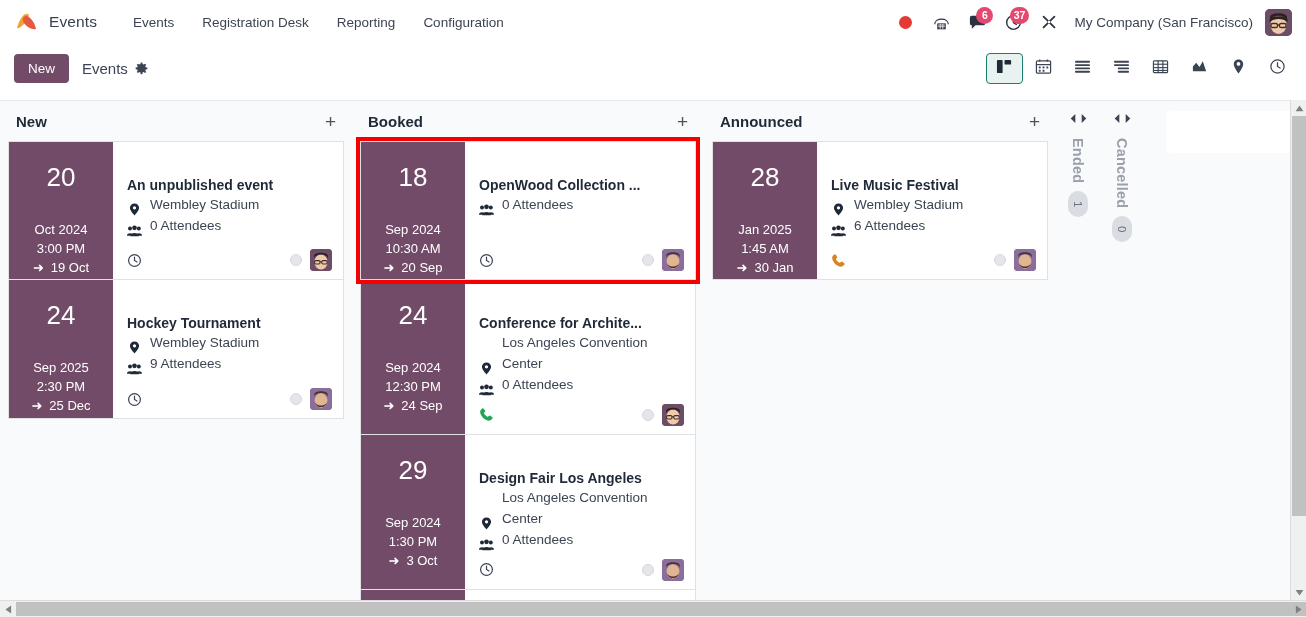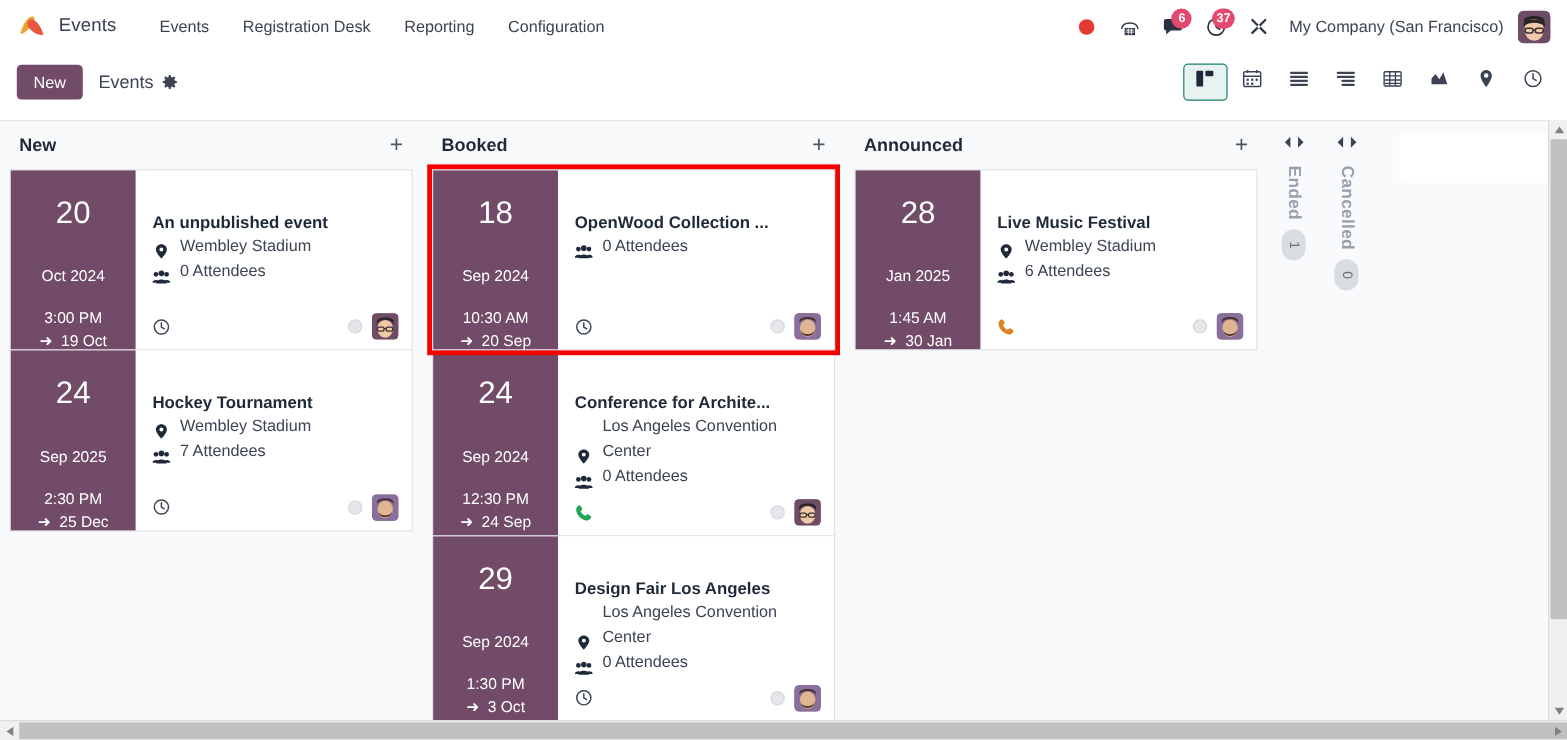--- a/index.html
+++ b/index.html
@@ -164,21 +164,21 @@
   .kcard + .kcard { border-top: none; }
   .kcard-date {
     width: 104px; flex: 0 0 104px;
     background: #714B67; color: #ffffff;
     display: flex; flex-direction: column;
     align-items: center; justify-content: flex-start;
     padding-top: 22px;
   }
   .kd-day { font-size: 26px; font-weight: 300; line-height: 1.05; }
   .kd-month { font-size: 13px; margin-top: 31px; }
-  .kd-time { font-size: 13px; margin-top: 20px; }
+  .kd-time { font-size: 13px; margin-top: 4px; }
   .kd-end {
     font-size: 13px; margin-top: 4px;
     display: flex; align-items: center; gap: 7px;
   }
   .kcard-body {
     flex: 1; padding: 15px 11px 8px 14px;
     display: flex; flex-direction: column; min-width: 0;
   }
   .kc-title {
     font-size: 14px; font-weight: 700; color: #1f2937;
@@ -558,21 +558,21 @@
             <span class="ic">
               <svg width="15" height="12" viewBox="0 0 16 12" fill="#1f2937">
                 <circle cx="3.2" cy="3.4" r="2.1"></circle>
                   <circle cx="12.6" cy="3.4" r="2.1"></circle>
                   <circle cx="8" cy="2.6" r="2.5"></circle>
                 <path d="M0 11 C0 7.6 6.4 7.6 6.4 11 Z"></path>
                   <path d="M9.6 11 C9.6 7.6 16 7.6 16 11 Z"></path>
                 <path d="M3.4 11.6 C3.4 7 12.6 7 12.6 11.6 Z"></path>
               </svg>
             </span>
-            <span>7 Attendees</span>
+            <span>9 Attendees</span>
           </div>
           <div class="kc-footer">
             <span class="kc-activity">
               <svg width="15" height="15" viewBox="0 0 16 16" fill="none" stroke="#3c4453" stroke-width="1.3">
                 <circle cx="8" cy="8" r="6.3"></circle>
                   <path d="M8 4.3 V8 L10.6 9.6" stroke-linecap="round"></path>
               </svg>
             </span>
             <span class="kc-foot-right">
               <span class="status-dot"></span>

